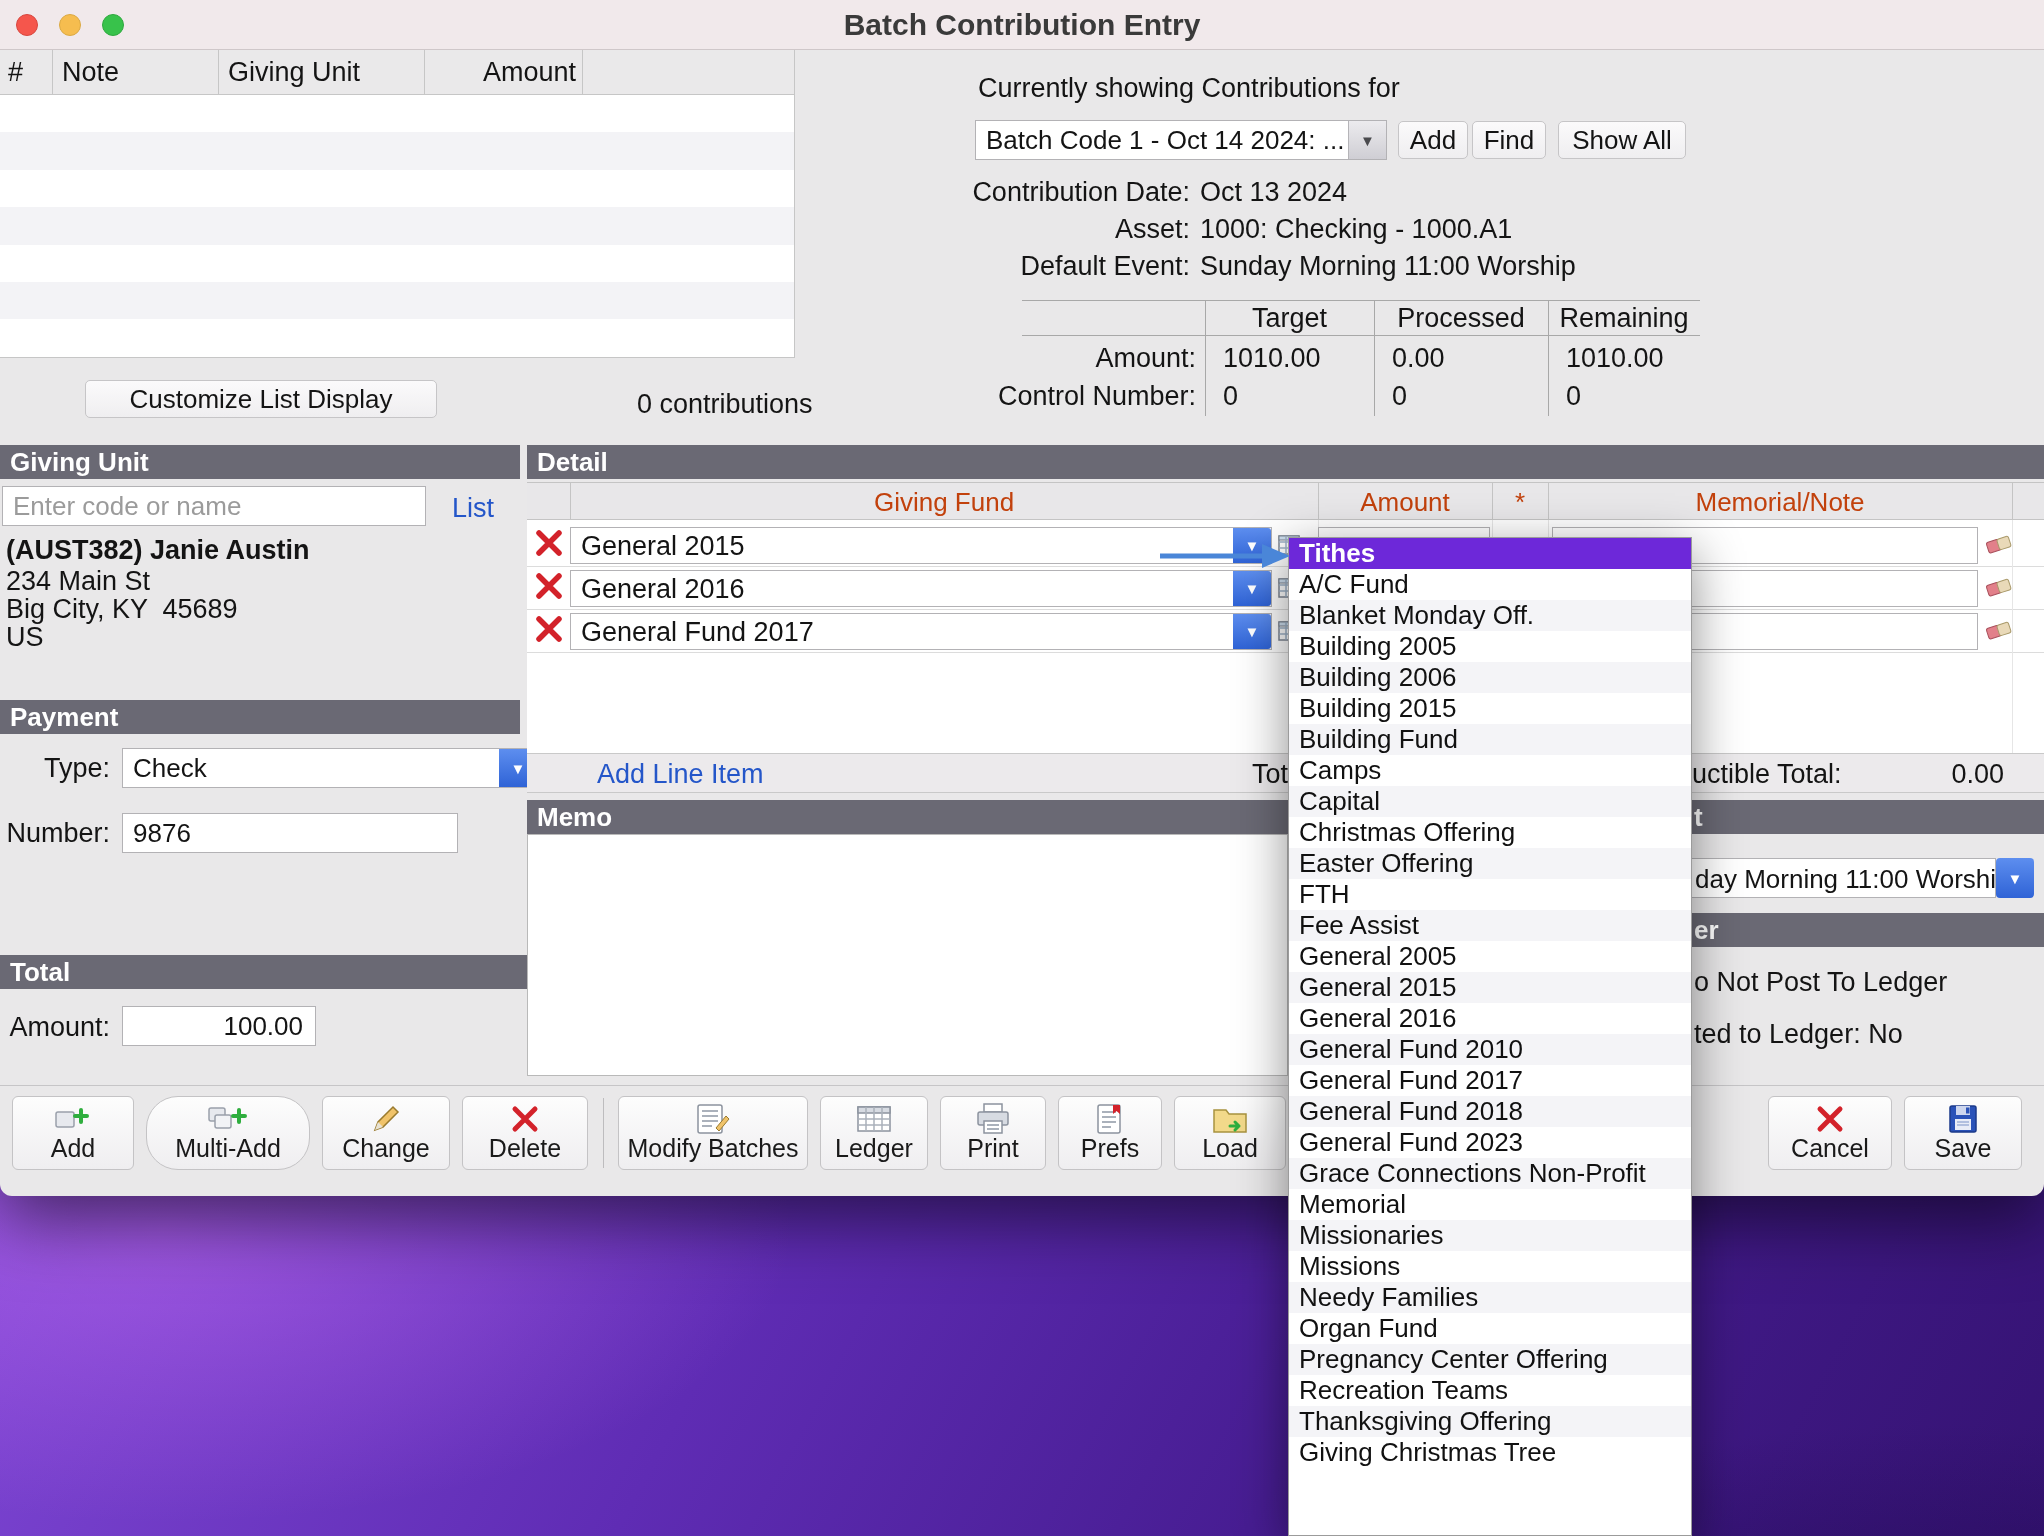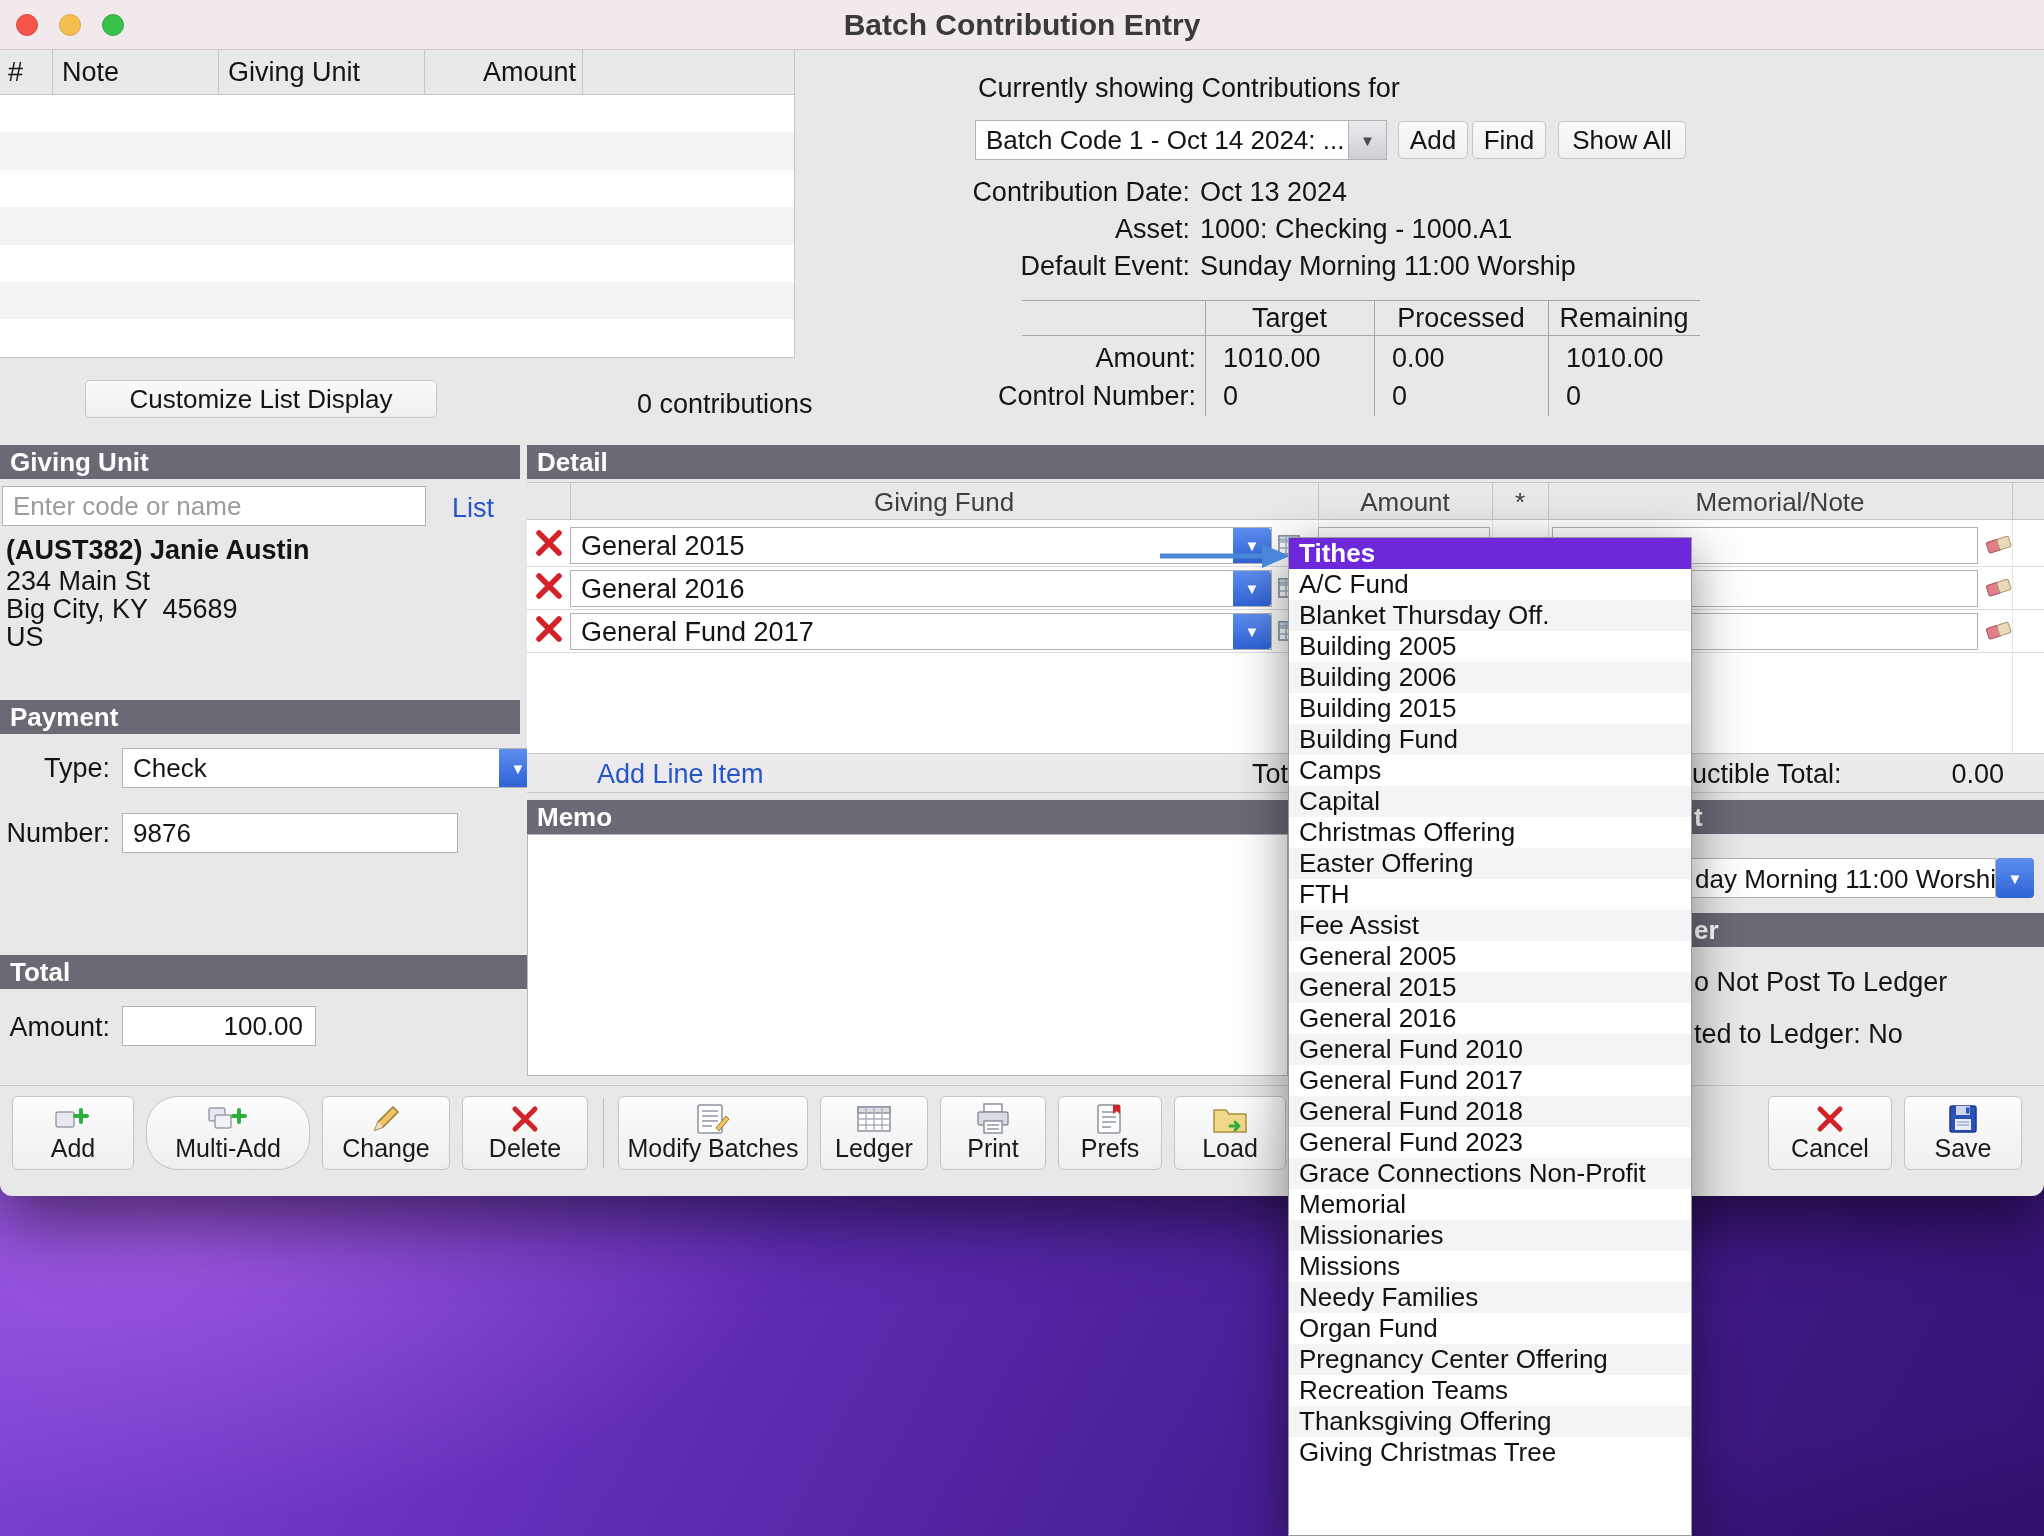--- a/index.html
+++ b/index.html
@@ -31,21 +31,21 @@
     color:#fff;text-align:center;border-radius:0 3px 3px 0;font-size:15px;display:flex;align-items:center;justify-content:center;}
   .graychev{position:absolute;right:0;top:0;width:38px;height:100%;background:linear-gradient(#ecebee,#cfced4);
     border-left:1px solid #b5b4b8;color:#4a4a4e;text-align:center;font-size:15px;display:flex;align-items:center;justify-content:center;}
   .hline{position:absolute;height:1px;background:#a8a8a8;}
   .vline{position:absolute;width:1px;background:#a8a8a8;}
   .lrow{height:37.4px;}
   .lrow.alt{background:#f3f3f6;}
   input.field{padding-left:10px;}
   input::placeholder{color:#9b9b9b;}
   
-  .dheadcell{position:absolute;top:487px;font-size:26px;color:#404040;text-align:center;}
+  .dheadcell{position:absolute;top:487px;font-size:26px;color:#c2410c;text-align:center;}
   .drow-field{position:absolute;background:#fff;border:1px solid #b3b2b5;height:37px;}
   
   #fund-menu{position:absolute;left:1288px;top:537px;width:404px;height:999px;background:#fff;border:1px solid #9b9b9b;
     box-shadow:0 14px 48px rgba(0,0,0,.45);z-index:50;overflow:hidden;}
   .mitem{height:31px;line-height:31px;font-size:26px;color:#111;padding-left:10px;white-space:nowrap;}
   .mitem.stripe{background:#f4f4f7;}
   .mitem.sel{background:#6d28d9;color:#fff;font-weight:bold;}
   
   .tbtn{position:absolute;top:1096px;height:74px;background:linear-gradient(#fdfdfd,#efeef0);border:1px solid #c4c3c5;border-radius:6px;}
   .ticon{position:absolute;left:0;right:0;top:4px;height:36px;display:flex;align-items:center;justify-content:center;}
@@ -363,21 +363,21 @@
           </div>
           <div class="tlabel">Save</div>
         </div>
       </div>
 
   </div>
 
   <div id="fund-menu">
       <div class="mitem sel">Tithes</div>
       <div class="mitem">A/C Fund</div>
-      <div class="mitem stripe">Blanket Thursday Off.</div>
+      <div class="mitem stripe">Blanket Monday Off.</div>
       <div class="mitem">Building 2005</div>
       <div class="mitem stripe">Building 2006</div>
       <div class="mitem">Building 2015</div>
       <div class="mitem stripe">Building Fund</div>
       <div class="mitem">Camps</div>
       <div class="mitem stripe">Capital</div>
       <div class="mitem">Christmas Offering</div>
       <div class="mitem stripe">Easter Offering</div>
       <div class="mitem">FTH</div>
       <div class="mitem stripe">Fee Assist</div>

